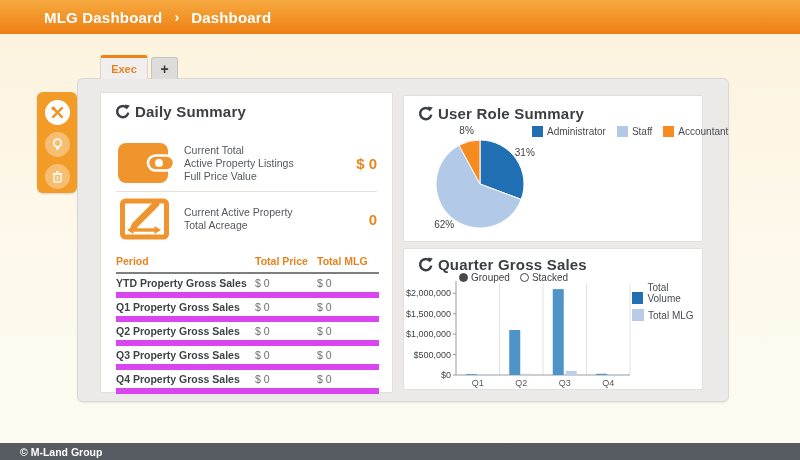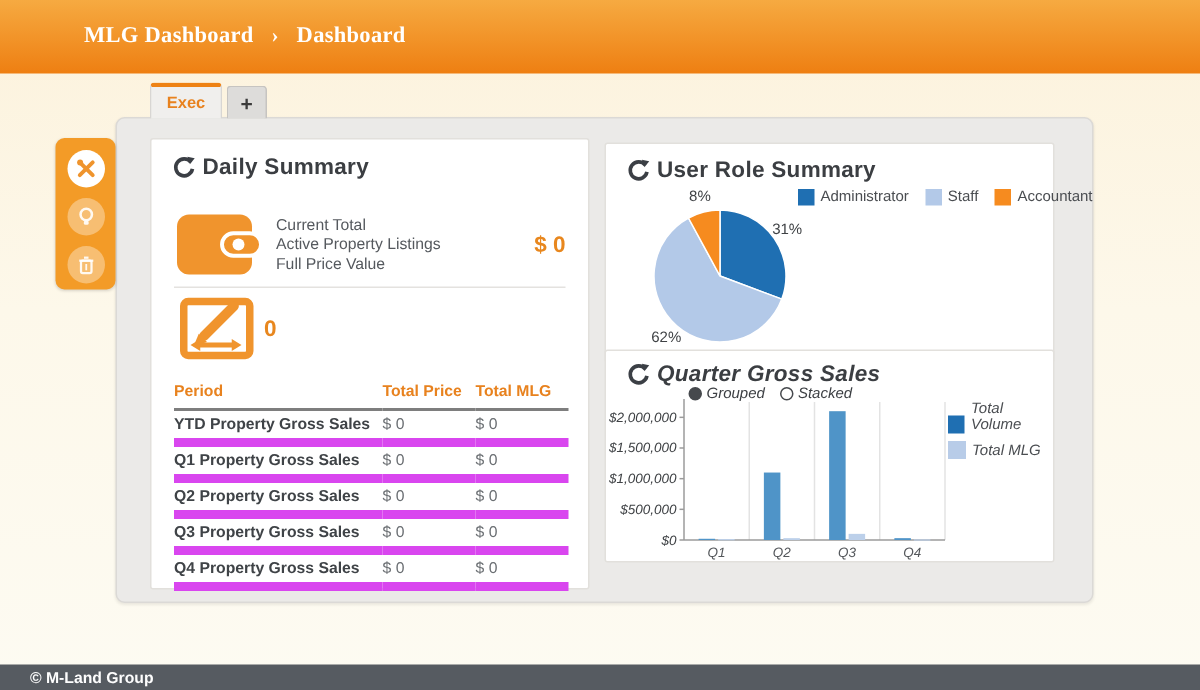--- a/index.html
+++ b/index.html
@@ -2,23 +2,23 @@
 <html><head>
 <meta charset="utf-8">
 <style>
   * { margin:0; padding:0; box-sizing:border-box; }
   html,body { width:800px; height:460px; overflow:hidden;
     font-family:"Liberation Sans", sans-serif; }
   .page { position:relative; width:800px; height:460px;
     background:linear-gradient(180deg,#fcf2dc 0%,#fdf8ea 45%,#fdfbf2 100%); }
 
   
-  .topbar { position:absolute; left:0; top:0; width:800px; height:49px;
+  .topbar { position:absolute; left:0; top:0; width:800px; height:34px;
     background:linear-gradient(180deg,#f6aa41 0%,#ee7f12 100%);
-    display:flex; align-items:center; padding-left:56px; gap:12px;font-family:Liberation Serif, serif; }
+    display:flex; align-items:center; padding-left:44px; gap:12px; }
   .topbar .crumb { color:#fff; font-size:15px; font-weight:bold; letter-spacing:.2px; }
   .topbar .sep { color:#fff; font-size:14px; font-weight:bold; }
 
   
   .tab-exec { position:absolute; left:100px; top:55px; width:48px; height:24px;
     background:#f0efed; border:1px solid #d8d6d3; border-bottom:none;
     border-top:3px solid #ee8214; border-radius:3px 3px 0 0;
     color:#e8821e; font-size:11px; font-weight:bold;
     display:flex; align-items:center; justify-content:center; z-index:3; }
   .tab-add { position:absolute; left:151px; top:57px; width:27px; height:22px;
@@ -39,21 +39,21 @@
   .side .circ { width:25px; height:25px; border-radius:50%;
     display:flex; align-items:center; justify-content:center; cursor:pointer; }
   .circ.solid { background:#ffffff; }
   .circ.faint { background:rgba(255,255,255,.35); }
 
   
   .panel { position:absolute; background:#ffffff; border:1px solid #e2e0dc;
     border-radius:2px; z-index:3; }
   .panel-daily { left:100px; top:92px; width:293px; height:301px; }
   .panel-roles { left:403px; top:95px; width:300px; height:147px; }
-  .panel-sales { left:403px; top:233px; width:300px; height:142px;font-style:italic; }
+  .panel-sales { left:403px; top:248px; width:300px; height:142px; }
 
   .ptitle { display:flex; align-items:center; gap:5px; padding:10px 14px 0 14px; }
   .ptitle .txt { font-size:15px; font-weight:bold; color:#3b3e42; letter-spacing:.2px; }
   .refresh { width:15px; height:15px; cursor:pointer; flex:0 0 auto; }
 
   
   .stat { position:absolute; left:15px; right:15px; display:flex; align-items:center; }
   .stat-1 { top:44px; height:52px;justify-content:space-between; }
   .stat-2 { top:102px; height:48px; }
   .stat .icon { width:60px; flex:0 0 60px; }
@@ -166,20 +166,24 @@
 
     <div class="stat stat-2">
       <svg class="icon" width="54" height="46" viewBox="0 0 54 46">
         <rect x="3.5" y="5" width="44" height="36" rx="3" fill="none" stroke="#f0942d" stroke-width="5"></rect>
         <line x1="17" y1="28" x2="37" y2="8" stroke="#f0942d" stroke-width="6.5" stroke-linecap="round"></line>
         <polygon points="10,35 19,32 13.5,26.5" fill="#f0942d"></polygon>
         <line x1="12" y1="34" x2="38" y2="34" stroke="#f0942d" stroke-width="3.4"></line>
         <polygon points="8,34 14.5,30 14.5,38" fill="#f0942d"></polygon>
         <polygon points="42,34 35.5,30 35.5,38" fill="#f0942d"></polygon>
       </svg>
+      <span class="lbl">
+        <span>Current Active Property</span><br>
+        <span>Total Acreage</span>
+      </span>
       <span class="val">0</span>
     </div>
 
     <table class="dtable">
       <thead>
         <tr>
           <th>Period</th>
           <th class="num">Total Price</th>
           <th class="num">Total MLG</th>
         </tr>

